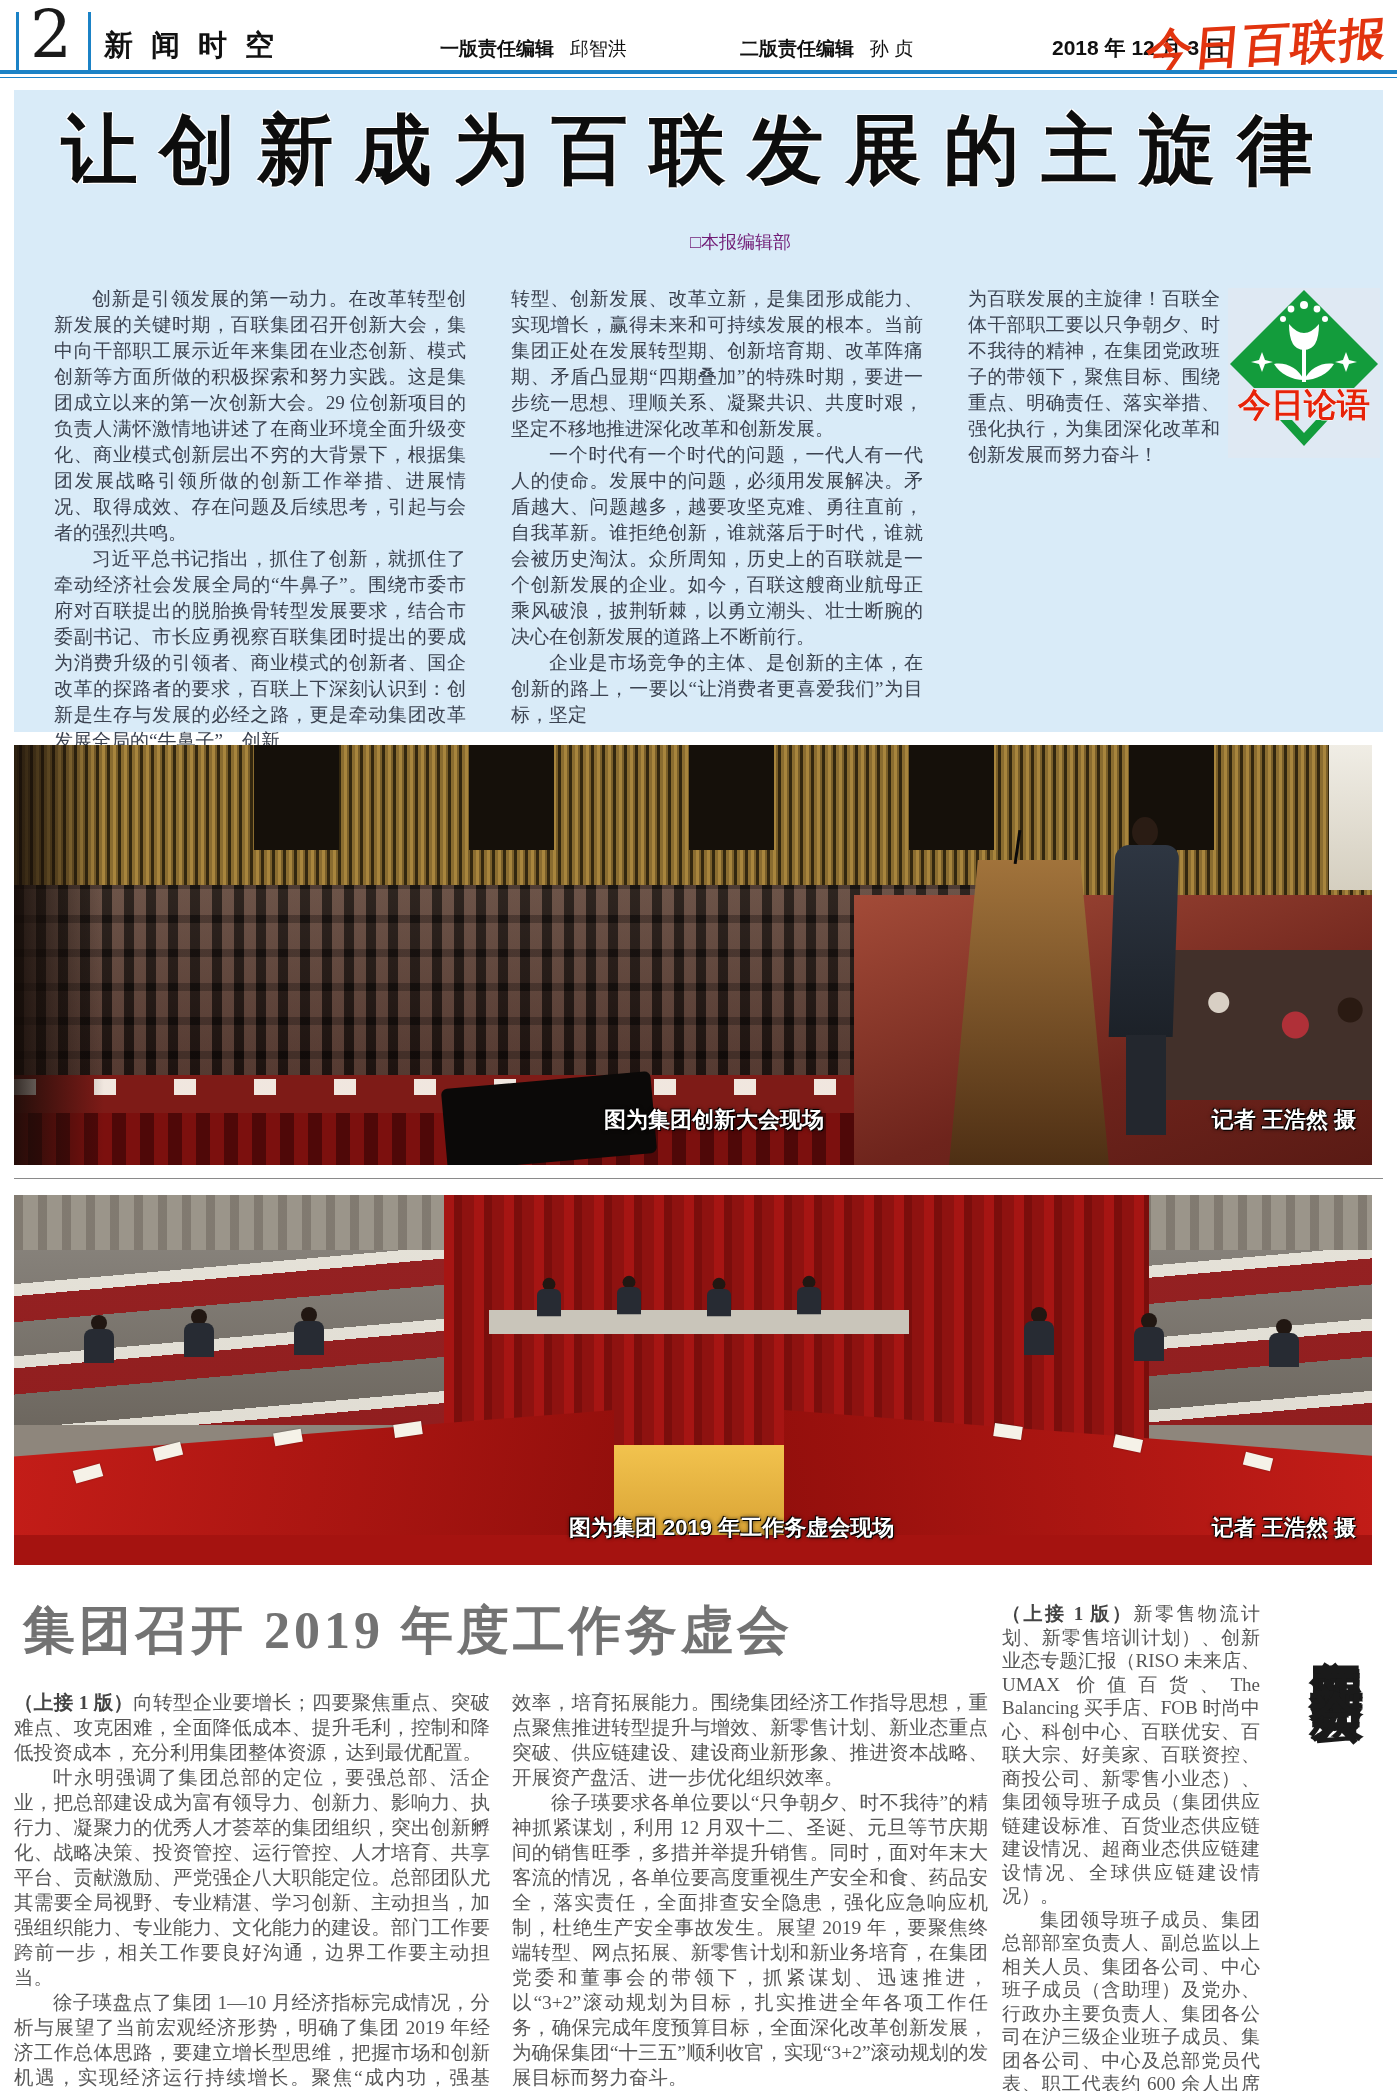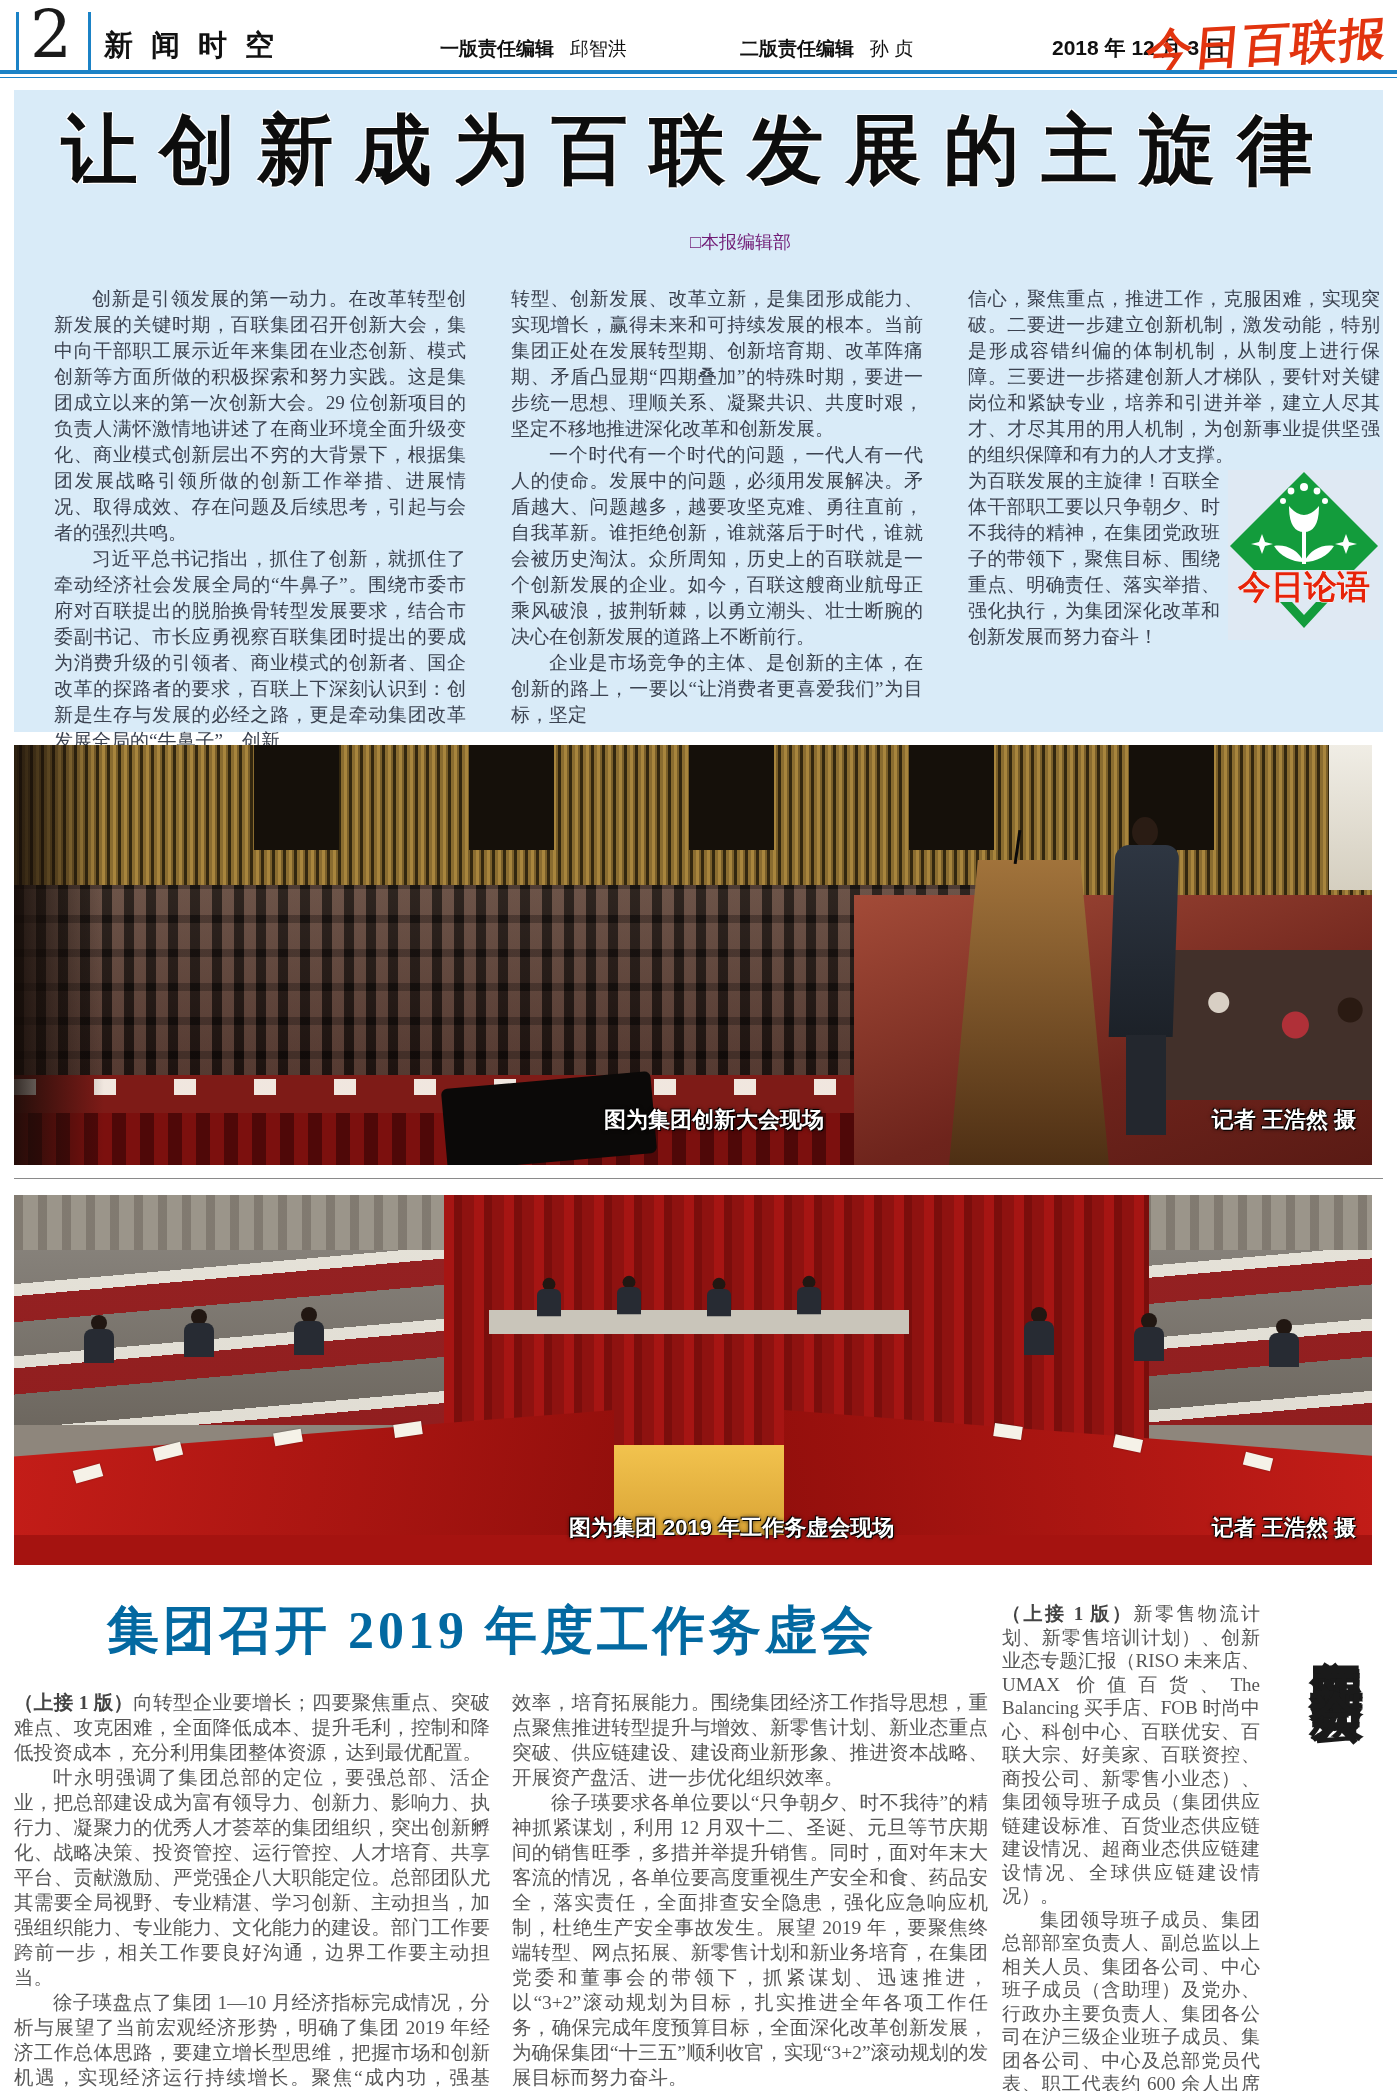--- a/index.html
+++ b/index.html
@@ -89,22 +89,22 @@
   .p2-tableR{position:absolute;left:770px;top:215px;width:599px;height:155px;
      clip-path:polygon(0 0,100% 30%,100% 100%,0 100%);
      background:linear-gradient(260deg,#c41d18,#930f0c);}
   .p2-front{position:absolute;left:0;bottom:0;width:100%;height:30px;background:#a51310;}
   .paper{position:absolute;width:28px;height:13px;background:#f5f2e8;box-shadow:0 0 2px rgba(0,0,0,.4);}
   .fig{position:absolute;width:30px;height:48px;}
   .fig::before{content:"";position:absolute;left:7px;top:0;width:16px;height:16px;border-radius:50%;background:#211712;}
   .fig::after{content:"";position:absolute;left:0;top:14px;width:30px;height:34px;border-radius:8px 8px 0 0;background:#272b33;}
   #photo-divider{position:absolute;left:14px;right:14px;top:1178px;height:1px;background:#8a8a8a;}
   
-  #a2-headline{position:absolute;left:14px;top:1596px;width:956px;text-align:center;
-     font-size:52px;font-weight:bold;color:#0369a1;letter-spacing:4px;}
+  #a2-headline{position:absolute;left:23px;top:1596px;width:956px;text-align:left;
+     font-size:52px;font-weight:bold;color:#737373;letter-spacing:4px;}
   .btm-col{position:absolute;top:1690px;width:476px;font-size:19.5px;line-height:25px;
      color:#565656;text-align:justify;}
   .btm-col p{margin:0;}
   #a3-col{position:absolute;left:1002px;top:1602px;width:258px;font-size:19px;line-height:23.5px;
      color:#565656;text-align:justify;}
   #a3-col p{margin:0;}
   .lede-bold{font-weight:bold;color:#444;}
   #a3-vertical{position:absolute;left:1288px;top:1618px;height:470px;
      writing-mode:vertical-rl;text-orientation:upright;
      font-size:55px;font-weight:bold;color:#1a1a1a;letter-spacing:4px;line-height:96px;}
@@ -140,21 +140,20 @@
       <div class="lead-col">
         <p class="ind">创新是引领发展的第一动力。在改革转型创新发展的关键时期，百联集团召开创新大会，集中向干部职工展示近年来集团在业态创新、模式创新等方面所做的积极探索和努力实践。这是集团成立以来的第一次创新大会。29 位创新项目的负责人满怀激情地讲述了在商业环境全面升级变化、商业模式创新层出不穷的大背景下，根据集团发展战略引领所做的创新工作举措、进展情况、取得成效、存在问题及后续思考，引起与会者的强烈共鸣。</p>
         <p class="ind">习近平总书记指出，抓住了创新，就抓住了牵动经济社会发展全局的“牛鼻子”。围绕市委市府对百联提出的脱胎换骨转型发展要求，结合市委副书记、市长应勇视察百联集团时提出的要成为消费升级的引领者、商业模式的创新者、国企改革的探路者的要求，百联上下深刻认识到：创新是生存与发展的必经之路，更是牵动集团改革发展全局的“牛鼻子”。创新</p>
       </div>
       <div class="lead-col">
         <p>转型、创新发展、改革立新，是集团形成能力、实现增长，赢得未来和可持续发展的根本。当前集团正处在发展转型期、创新培育期、改革阵痛期、矛盾凸显期“四期叠加”的特殊时期，要进一步统一思想、理顺关系、凝聚共识、共度时艰，坚定不移地推进深化改革和创新发展。</p>
         <p class="ind">一个时代有一个时代的问题，一代人有一代人的使命。发展中的问题，必须用发展解决。矛盾越大、问题越多，越要攻坚克难、勇往直前，自我革新。谁拒绝创新，谁就落后于时代，谁就会被历史淘汰。众所周知，历史上的百联就是一个创新发展的企业。如今，百联这艘商业航母正乘风破浪，披荆斩棘，以勇立潮头、壮士断腕的决心在创新发展的道路上不断前行。</p>
         <p class="ind">企业是市场竞争的主体、是创新的主体，在创新的路上，一要以“让消费者更喜爱我们”为目标，坚定</p>
       </div>
       <div class="lead-col">
-        <p>信心，聚焦重点，推进工作，克服困难，实现突破。二要进一步建立创新机制，激发动能，特别是形成容错纠偏的体制机制，从制度上进行保障。三要进一步搭建创新人才梯队，要针对关键岗位和紧缺专业，培养和引进并举，建立人尽其才、才尽其用的用人机制，为创新事业提供坚强的组织保障和有力的人才支撑。</p>
         <div class="badge-row">
           <span class="wraptxt">为百联发展的主旋律！百联全体干部职工要以只争朝夕、时不我待的精神，在集团党政班子的带领下，聚焦目标、围绕重点、明确责任、落实举措、强化执行，为集团深化改革和创新发展而努力奋斗！</span>
           <svg class="badge" viewBox="0 0 152 170">
             <rect x="0" y="0" width="152" height="170" fill="#dfe9f3"></rect>
             <polygon points="76,2 150,76 76,150 2,76" fill="#139c3c"></polygon>
             <rect x="0" y="100" width="152" height="52" fill="#dfe9f3"></rect>
             <path d="M52 132 L76 158 L100 132 L88 132 L76 145 L64 132 Z" fill="#139c3c"></path>
             <path d="M74 58 L78 58 L78 94 L74 94 Z" fill="#ffffff"></path>
             <path d="M76 92 C64 92 52 86 46 76 C58 74 70 80 76 92 Z" fill="#ffffff"></path>
             <path d="M76 92 C88 92 100 86 106 76 C94 74 82 80 76 92 Z" fill="#ffffff"></path>

